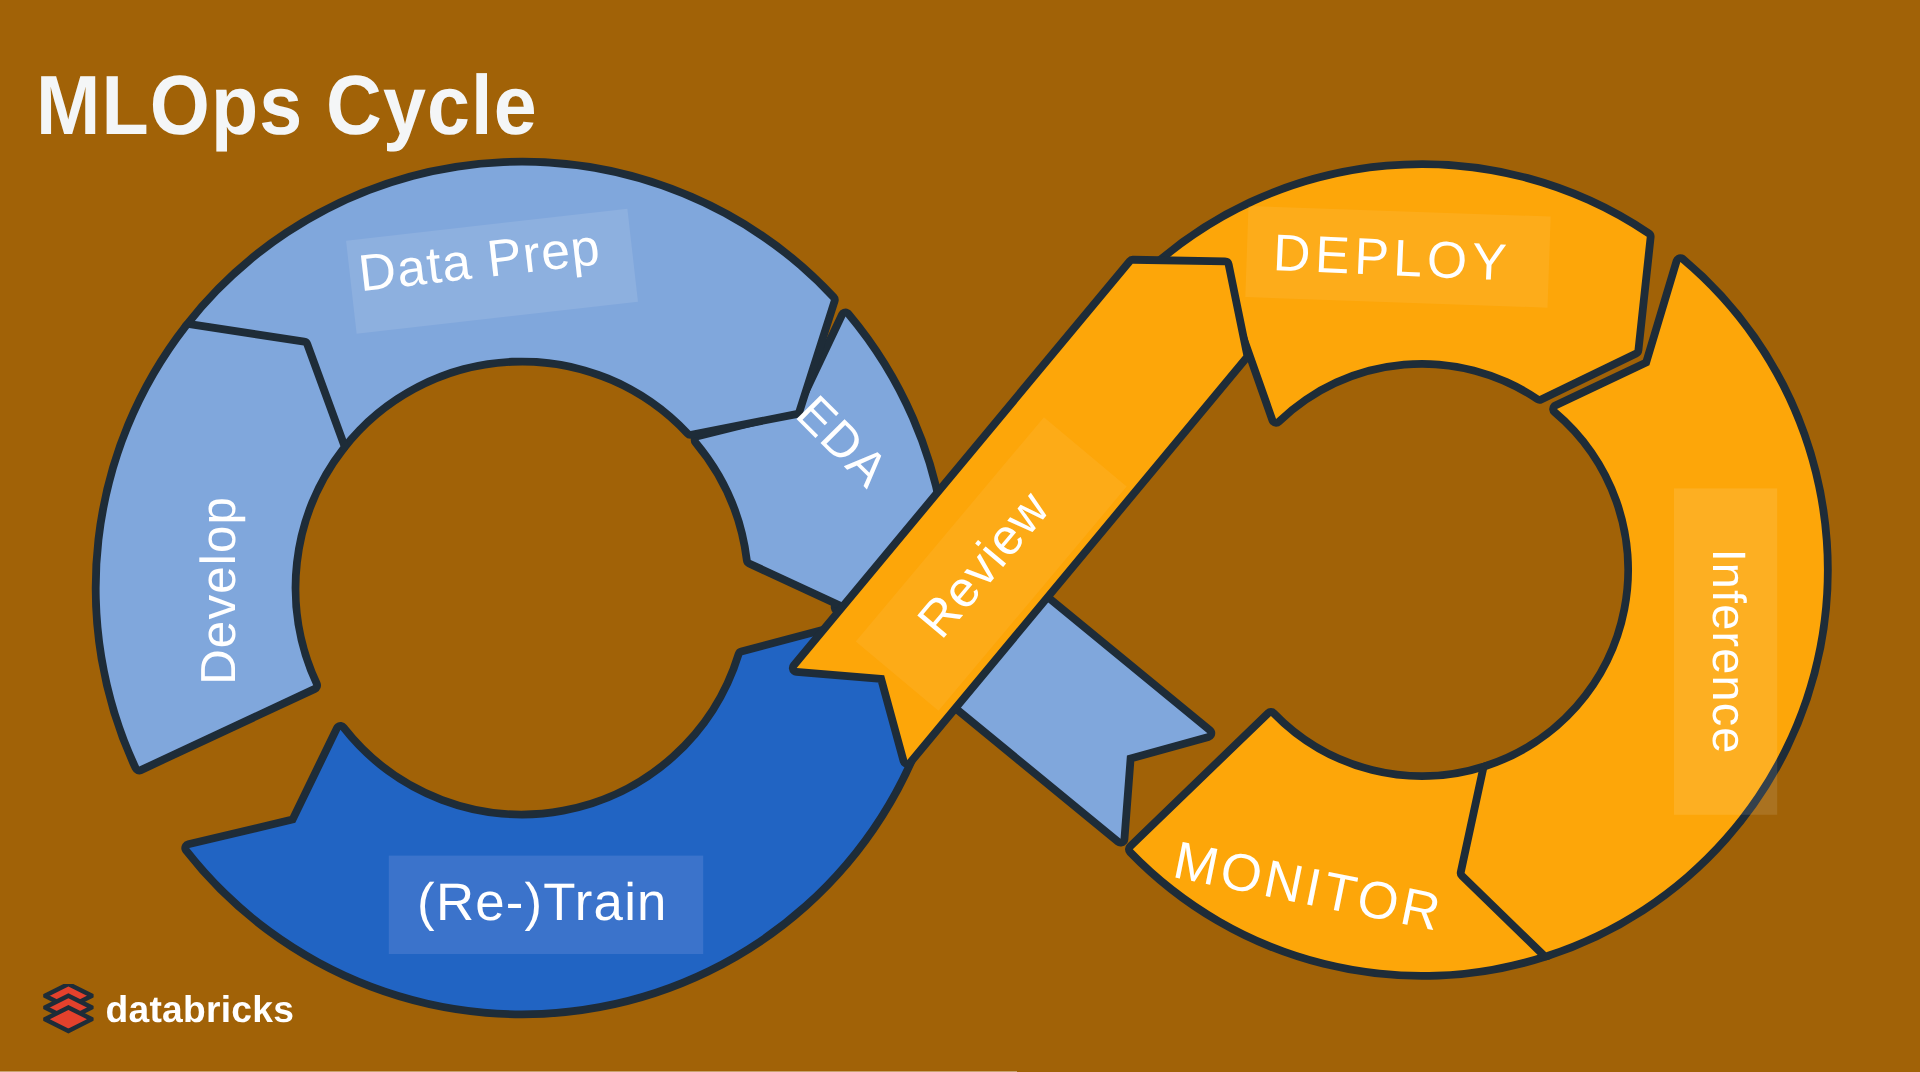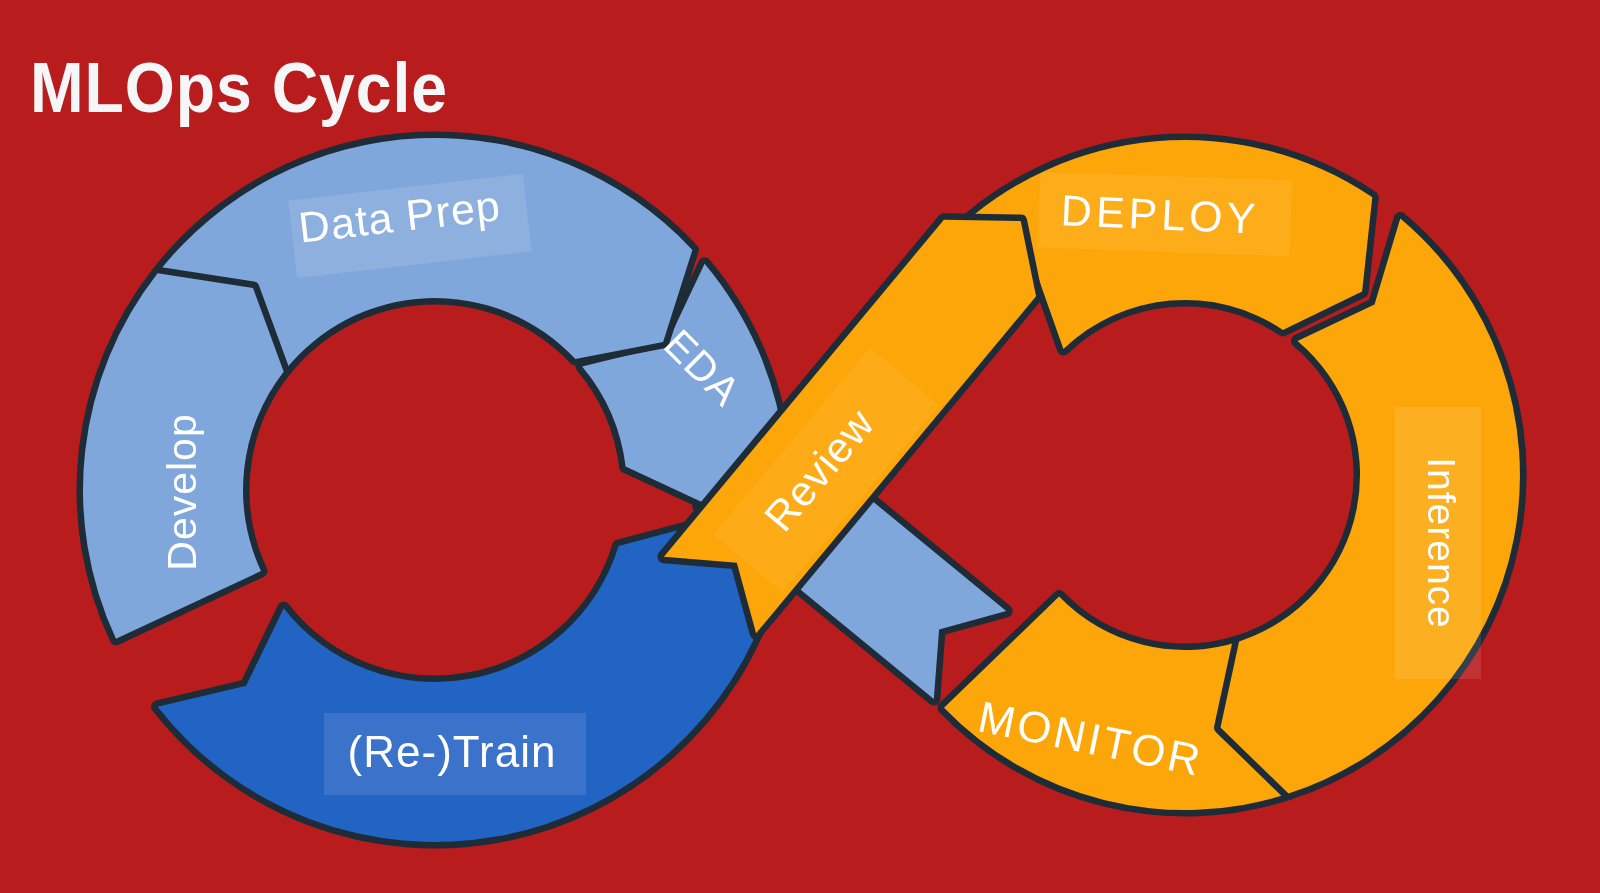--- a/index.html
+++ b/index.html
@@ -23,21 +23,21 @@
   #logo .wordmark{
     font-size:31px;font-weight:bold;letter-spacing:.2px;
   }
   svg text{
     font-family:"Liberation Sans",sans-serif;
   }
 </style>
 </head>
 <body>
 
-<div id="stage" style="background: #b91c1c;">
+<div id="stage" style="background: #a16207;">
   <div id="page-title" style="color: rgb(244, 246, 247);">MLOps Cycle</div>
   <div id="diagram-canvas"><svg width="1600" height="893" viewBox="0 0 1600 893">
         <path d="M 1006.2 611.0 L 771.2 418.0 L 698.8 506.0 L 933.8 699.0 L 939.1 629.6 Z" fill="#80a7dc" stroke="#1e2c38" stroke-width="13" stroke-linejoin="round" paint-order="stroke"></path>
         <path d="M 704.6 263.7 A 352 352 0 0 1 784.4 447.1 L 706.6 504.2 L 625.6 466.6 A 192 192 0 0 0 582.1 366.6 L 665.7 345.9 Z" fill="#80a7dc" stroke="#1e2c38" stroke-width="13" stroke-linejoin="round" paint-order="stroke"></path>
         <path d="M 157.6 273.3 A 352 352 0 0 1 692.4 249.9 L 663.1 341.9 L 575.4 359.1 A 192 192 0 0 0 283.7 371.8 L 246.1 294.3 Z" fill="#80a7dc" stroke="#1e2c38" stroke-width="13" stroke-linejoin="round" paint-order="stroke"></path>
         <path d="M 116.0 638.8 A 352 352 0 0 1 157.6 273.3 L 253.0 287.9 L 283.7 371.8 A 192 192 0 0 0 261.0 571.1 Z" fill="#80a7dc" stroke="#1e2c38" stroke-width="13" stroke-linejoin="round" paint-order="stroke"></path>
         <path d="M 157.6 706.7 A 352 352 0 0 0 771.6 592.9 L 705.0 523.1 L 618.6 546.1 A 192 192 0 0 1 283.7 608.2 L 246.1 685.7 Z" fill="#2164c3" stroke="#1e2c38" stroke-width="13" stroke-linejoin="round" paint-order="stroke"></path>
         <path d="M 1288.5 793.6 A 335 335 0 0 1 944.0 707.7 L 1059.1 596.6 A 175 175 0 0 0 1239.1 641.4 L 1229.3 726.1 Z" fill="#fda609" stroke="#1e2c38" stroke-width="13" stroke-linejoin="round" paint-order="stroke"></path>
         <path d="M 1400.3 218.4 A 335 335 0 0 1 1288.5 793.6 L 1220.5 727.5 L 1239.1 641.4 A 175 175 0 0 0 1297.5 340.9 L 1374.5 304.4 Z" fill="#fda609" stroke="#1e2c38" stroke-width="13" stroke-linejoin="round" paint-order="stroke"></path>
         <path d="M 952.3 234.0 A 335 335 0 0 1 1372.3 197.3 L 1362.1 291.6 L 1282.9 329.9 A 175 175 0 0 0 1063.4 349.1 L 1035.1 268.7 Z" fill="#fda609" stroke="#1e2c38" stroke-width="13" stroke-linejoin="round" paint-order="stroke"></path>
@@ -49,13 +49,23 @@
         <rect x="1395" y="407" width="86" height="272" fill="rgba(255,255,255,0.10)" transform="rotate(0 1438 543)"></rect>
         <text x="400" y="220" fill="#ffffff" font-size="43" letter-spacing="1" text-anchor="middle" dominant-baseline="middle" transform="rotate(-6.5 400 220)">Data Prep</text>
         <text x="700" y="370" fill="#ffffff" font-size="41" letter-spacing="1" text-anchor="middle" dominant-baseline="middle" transform="rotate(45 700 370)">EDA</text>
         <text x="185" y="492" fill="#ffffff" font-size="41" letter-spacing="1" text-anchor="middle" dominant-baseline="middle" transform="rotate(-90 185 492)">Develop</text>
         <text x="452" y="755" fill="#ffffff" font-size="44" letter-spacing="1" text-anchor="middle" dominant-baseline="middle" transform="rotate(0 452 755)">(Re-)Train</text>
         <text x="822" y="472" fill="#ffffff" font-size="42" letter-spacing="1" text-anchor="middle" dominant-baseline="middle" transform="rotate(-50 822 472)">Review</text>
         <text x="1160" y="218" fill="#ffffff" font-size="43" letter-spacing="4" text-anchor="middle" dominant-baseline="middle" transform="rotate(2.5 1160 218)">DEPLOY</text>
         <text x="1438" y="543" fill="#ffffff" font-size="39" letter-spacing="1" text-anchor="middle" dominant-baseline="middle" transform="rotate(90 1438 543)">Inference</text>
         <text x="1090" y="742" fill="#ffffff" font-size="44" letter-spacing="3" text-anchor="middle" dominant-baseline="middle" transform="rotate(11.5 1090 742)">MONITOR</text>
       </svg></div>
+  <div id="logo">
+    <svg width="42" height="44" viewBox="0 0 34 36">
+      <g id="logo-icon-g">
+          <path d="M 17 0 L 33 8 L 17 16 L 1 8 Z" fill="#e4412c" stroke="#1e2c38" stroke-width="3"></path>
+          <path d="M 17 8 L 33 16 L 17 24 L 1 16 Z" fill="#e4412c" stroke="#1e2c38" stroke-width="3"></path>
+          <path d="M 17 16 L 33 24 L 17 32 L 1 24 Z" fill="#e4412c" stroke="#1e2c38" stroke-width="3"></path>
+        </g>
+    </svg>
+    <span class="wordmark" style="color: rgb(255, 255, 255);">databricks</span>
+  </div>
 </div>
 
 </body></html>

